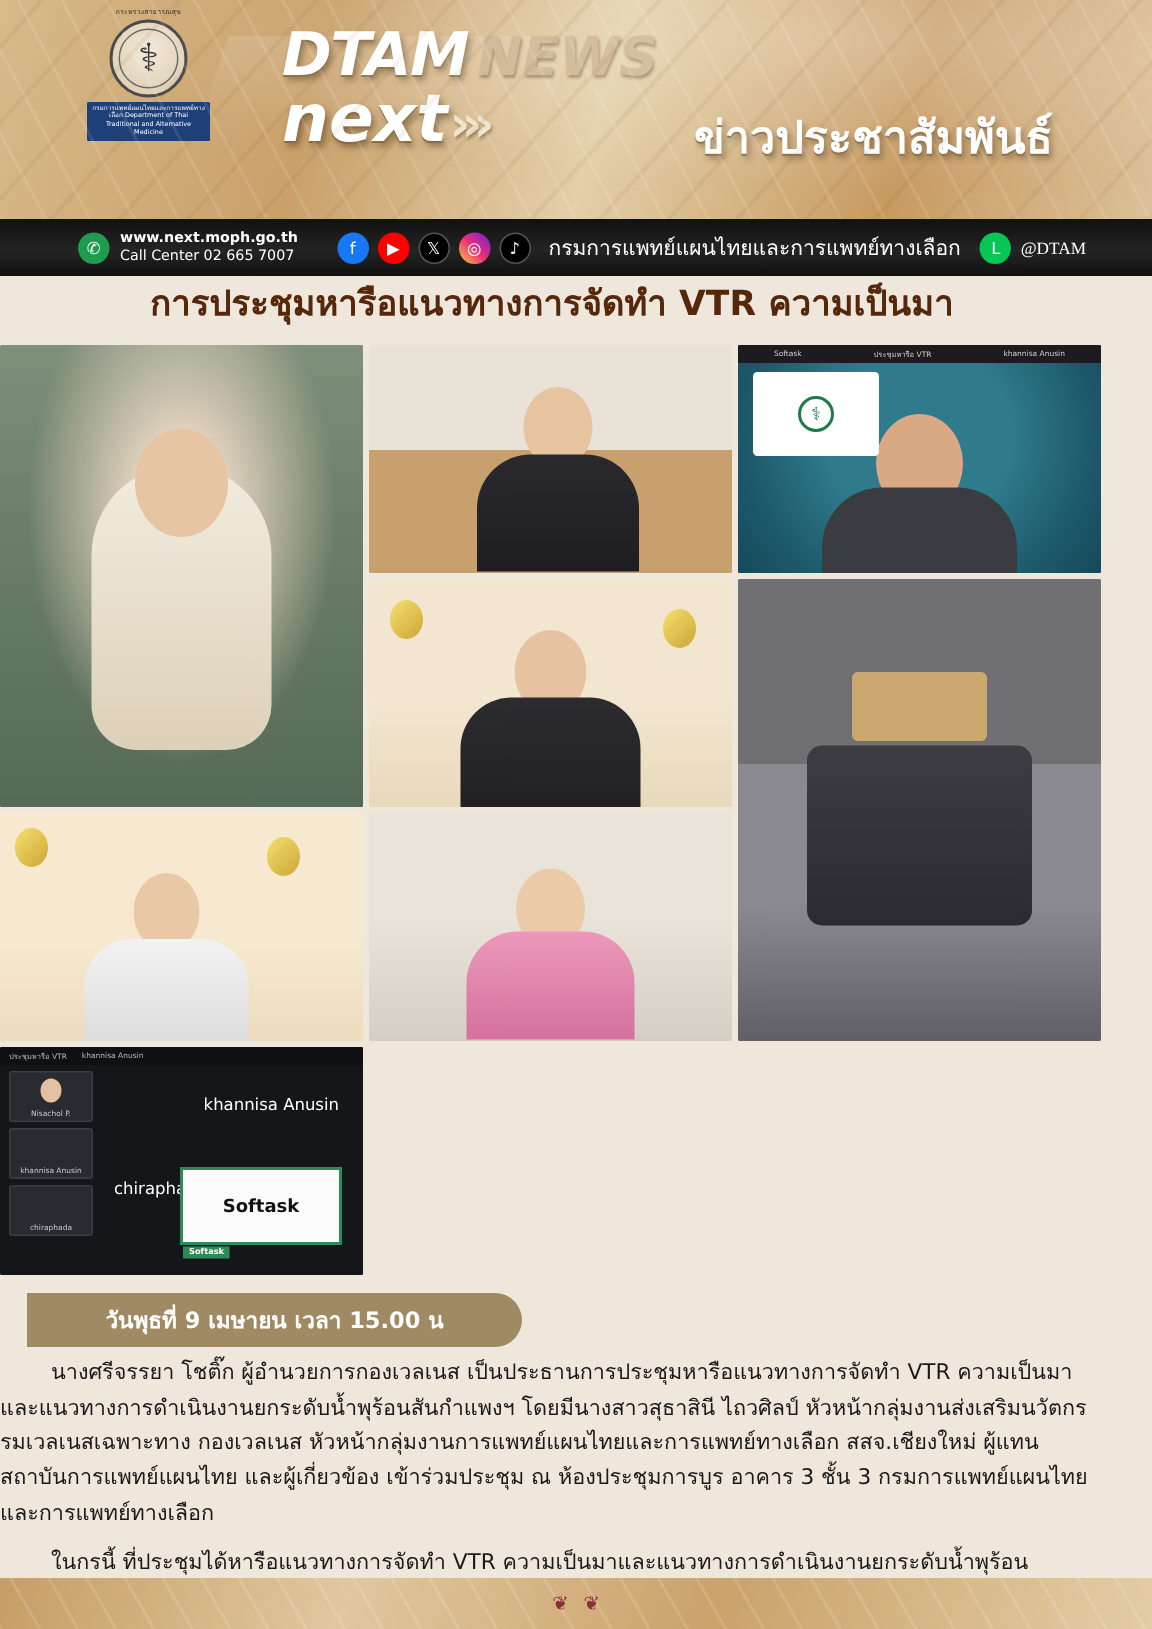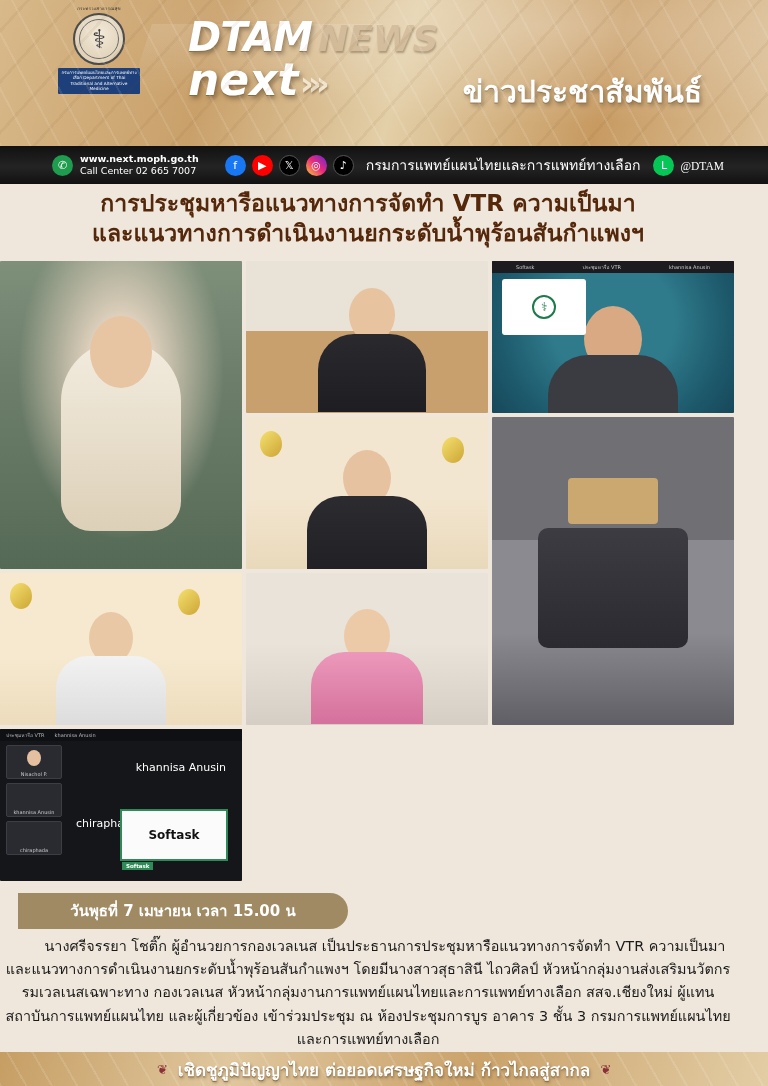--- a/index.html
+++ b/index.html
@@ -328,21 +328,21 @@
     color: #ffffff; font-size: 15px; font-weight: bold;
   }
 
   
   .article {
     width: 736px; margin: 6px auto 0 auto;
     color: #1a1a1a;
     font-size: 14.4px;
     line-height: 1.62;
   }
-  .article p { margin: 0 0 10px 0; text-align: center; }
+  .article p { margin: 0 0 10px 0; text-align: left; }
   .indent { text-indent: 34px; }
 
   
   .bottom-bar {
     position: absolute; left: 0; bottom: 0;
     width: 768px; height: 34px;
     background: linear-gradient(105deg,#c69e64 0%, #e0c79e 30%, #caa26a 62%, #e3cda5 100%);
     display: flex; align-items: center; justify-content: center;
     gap: 10px;
   }
@@ -409,21 +409,20 @@
     <div class="line-box">
       <span class="circle-ico s-line">L</span>
       <span class="line-id">@DTAM</span>
     </div>
   </div>
 
   <div class="sheet">
 
     <div class="title-wrap">
       <div class="title-line">การประชุมหารือแนวทางการจัดทำ VTR ความเป็นมา</div>
-      <div class="title-line">และแนวทางการดำเนินงานยกระดับน้ำพุร้อนสันกำแพงฯ</div>
     </div>
 
     <div class="grid">
 
       <div class="cell tall p1"></div>
 
       <div class="cell p2"></div>
 
       <div class="cell p3">
         <div class="p3-bar">
@@ -468,28 +467,27 @@
         <div class="zoom-name" style="right:16px; top:32px;">khannisa Anusin</div>
         <div class="zoom-name" style="left:76px; top:88px;">chiraphada.v</div>
         <div class="zoom-softask">
           <span>Softask</span>
           <span class="zoom-softask-tag">Softask</span>
         </div>
       </div>
 
     </div>
 
-    <div class="date-pill">วันพุธที่ 7 เมษายน เวลา 15.00 น</div>
+    <div class="date-pill">วันพุธที่ 9 เมษายน เวลา 15.00 น</div>
 
     <div class="article">
       <p class="indent">นางศรีจรรยา โชติ๊ก ผู้อำนวยการกองเวลเนส เป็นประธานการประชุมหารือแนวทางการจัดทำ VTR ความเป็นมาและแนวทางการดำเนินงานยกระดับน้ำพุร้อนสันกำแพงฯ โดยมีนางสาวสุธาสินี ไถวศิลป์ หัวหน้ากลุ่มงานส่งเสริมนวัตกรรมเวลเนสเฉพาะทาง กองเวลเนส หัวหน้ากลุ่มงานการแพทย์แผนไทยและการแพทย์ทางเลือก สสจ.เชียงใหม่ ผู้แทนสถาบันการแพทย์แผนไทย และผู้เกี่ยวข้อง เข้าร่วมประชุม ณ ห้องประชุมการบูร อาคาร 3 ชั้น 3 กรมการแพทย์แผนไทยและการแพทย์ทางเลือก</p>
       <p class="indent">ในกรนี้ ที่ประชุมได้หารือแนวทางการจัดทำ VTR ความเป็นมาและแนวทางการดำเนินงานยกระดับน้ำพุร้อนสันกำแพง เพื่อใช้จัดแสดงในงานพิธีลงนามบันทึกความเข้าใจ (MOU) ระหว่าง คณะอนุกรรมการบริหารจัดการน้ำพุร้อนสันกำแพง อำเภอแม่ออน ตามพระราชดำริ จังหวัดเชียงใหม่ กับ กรมการแพทย์แผนไทยและการแพทย์ทางเลือก และองค์การเภสัชกรรม (GPO)</p>
     </div>
 
   </div>
 
   <div class="bottom-bar">
     <span class="flower">❦</span>
-    <span class="bottom-text">เชิดชูภูมิปัญญาไทย ต่อยอดเศรษฐกิจใหม่ ก้าวไกลสู่สากล</span>
     <span class="flower">❦</span>
   </div>
 
 </div>
 
 </body></html>

